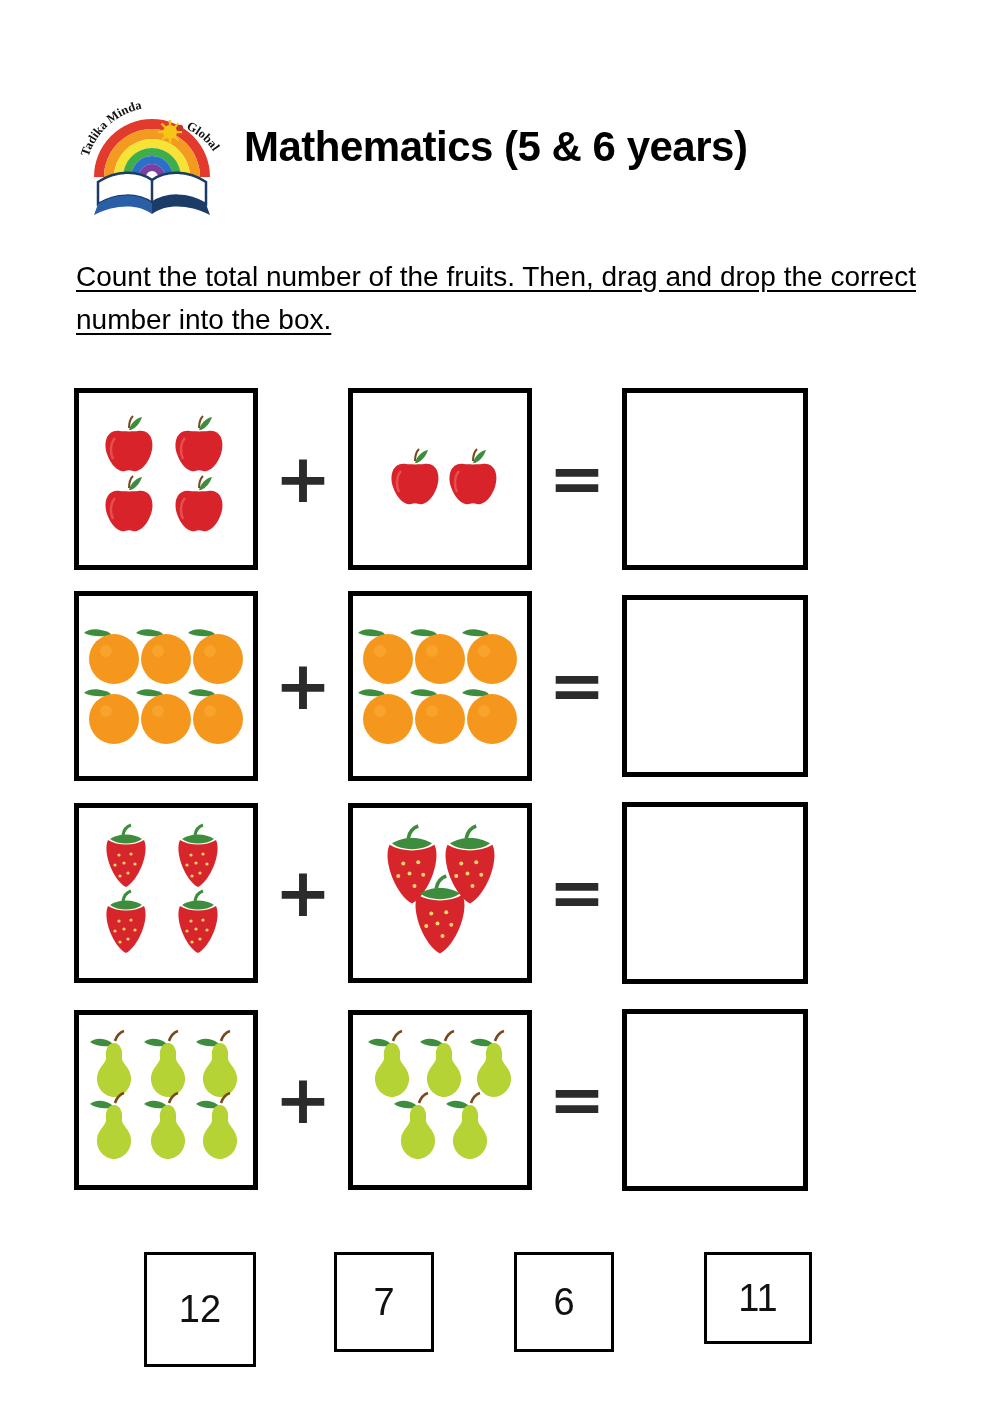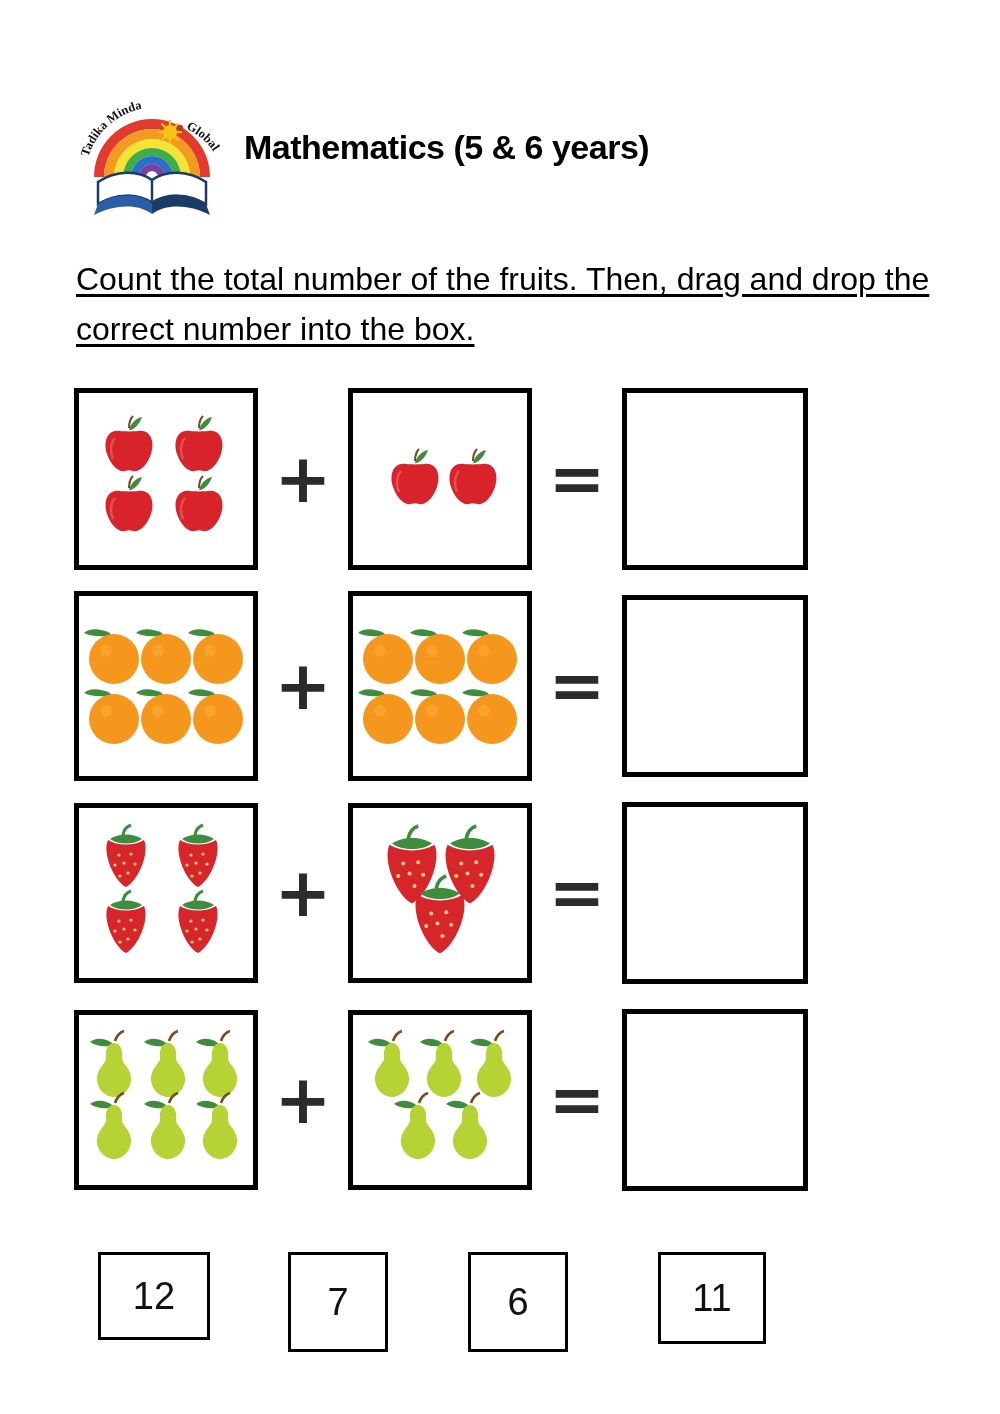--- a/index.html
+++ b/index.html
@@ -27,35 +27,35 @@
     align-items: center;
   }
   .logo {
     width: 160px;
     height: 150px;
     position: relative;
     flex: 0 0 160px;
   }
   .logo svg { display: block; }
   .title {
-    font-size: 34px;
+    font-size: 42px;
     font-weight: bold;
     letter-spacing: -0.5px;
     color: #000;
     margin-left: 12px;
     white-space: nowrap;
   }
 
   
   .instruction {
     position: absolute;
     top: 255px;
     left: 76px;
     width: 860px;
-    font-size: 32px;
+    font-size: 28px;
     line-height: 1.55;
     text-decoration: underline;
     text-underline-offset: 4px;
     color: #000;
   }
 
   
   .rows {
     position: absolute;
     top: 388px;
@@ -117,21 +117,21 @@
     border: 3px solid #000;
     background: #fff;
     box-sizing: border-box;
     display: flex;
     align-items: center;
     justify-content: center;
     font-size: 38px;
     color: #111;
     font-family: "Liberation Sans", sans-serif;
   }
-  .tile-1 { width: 112px; height: 88px; margin-right: 78px; }
+  .tile-1 { width: 112px; height: 115px; margin-right: 78px; margin-left: 46px; }
   .tile-2 { width: 100px; height: 100px; margin-right: 80px; }
   .tile-3 { width: 100px; height: 100px; margin-right: 78px; }
   .tile-4 { width: 108px; height: 92px; margin-left: 12px; }
 </style>
 </head>
 <body>
 
 <div class="header">
   <div class="logo">
     <svg width="160" height="150" viewBox="0 0 160 150" xmlns="http://www.w3.org/2000/svg">

